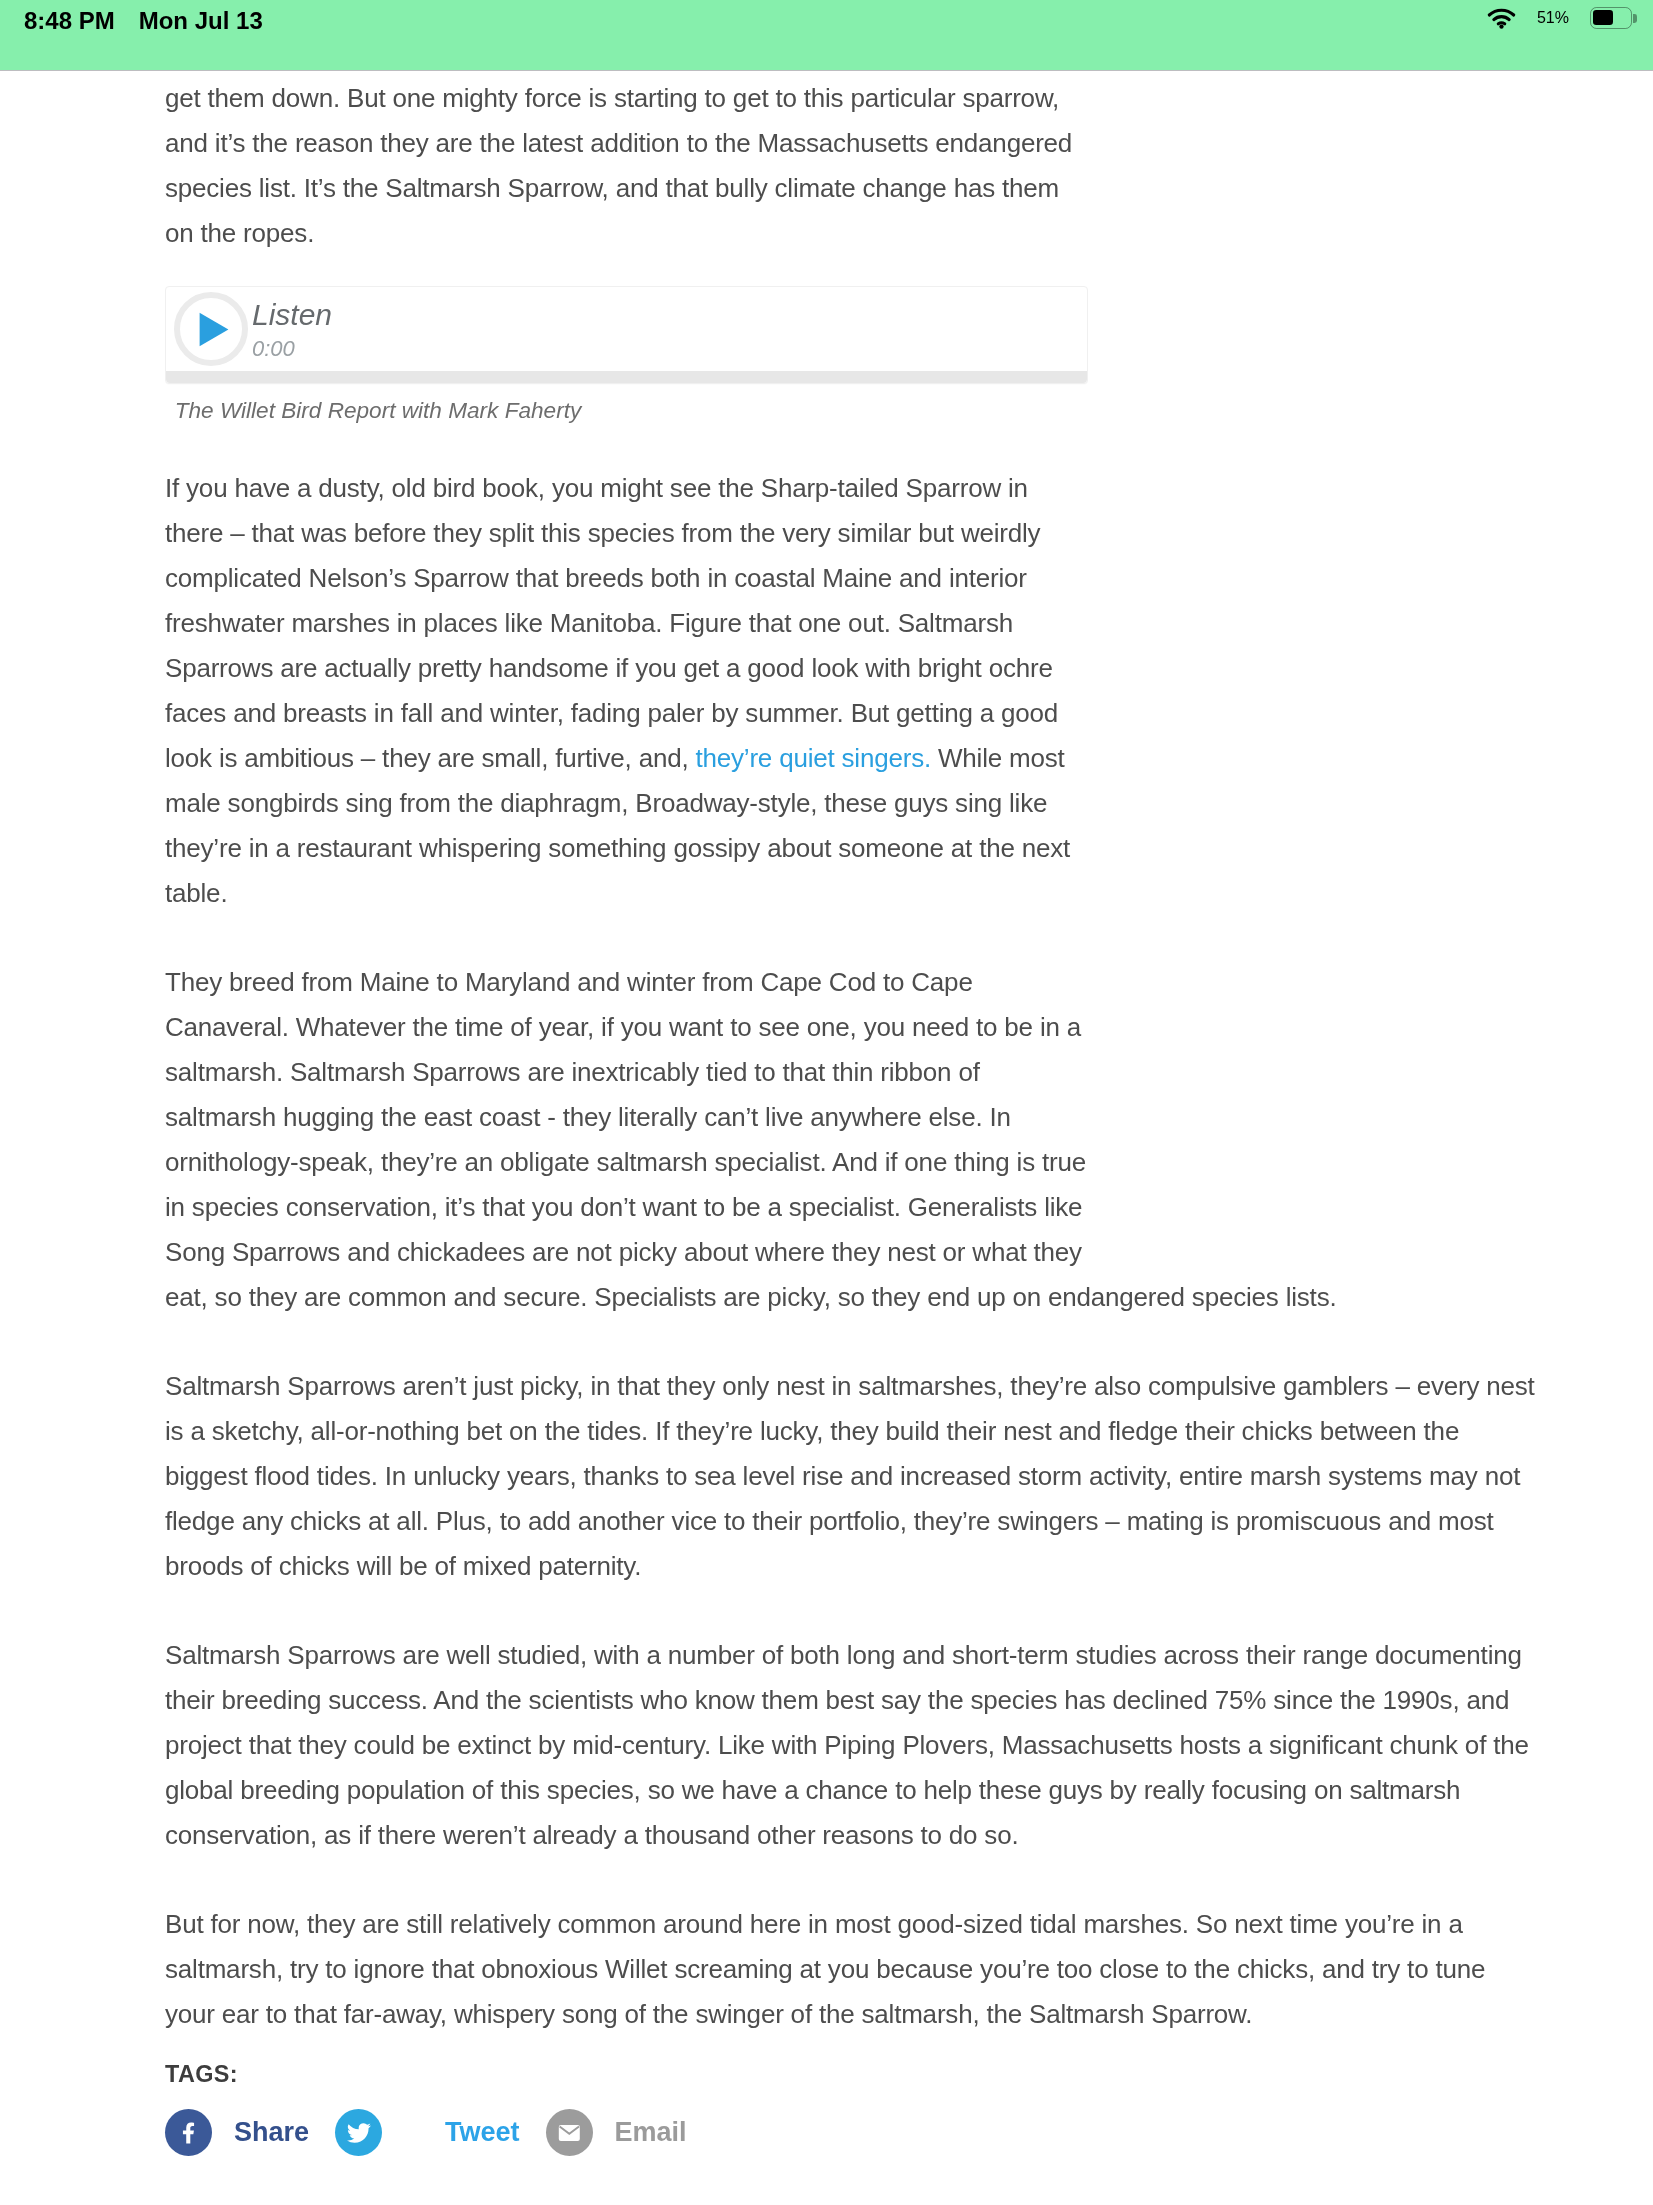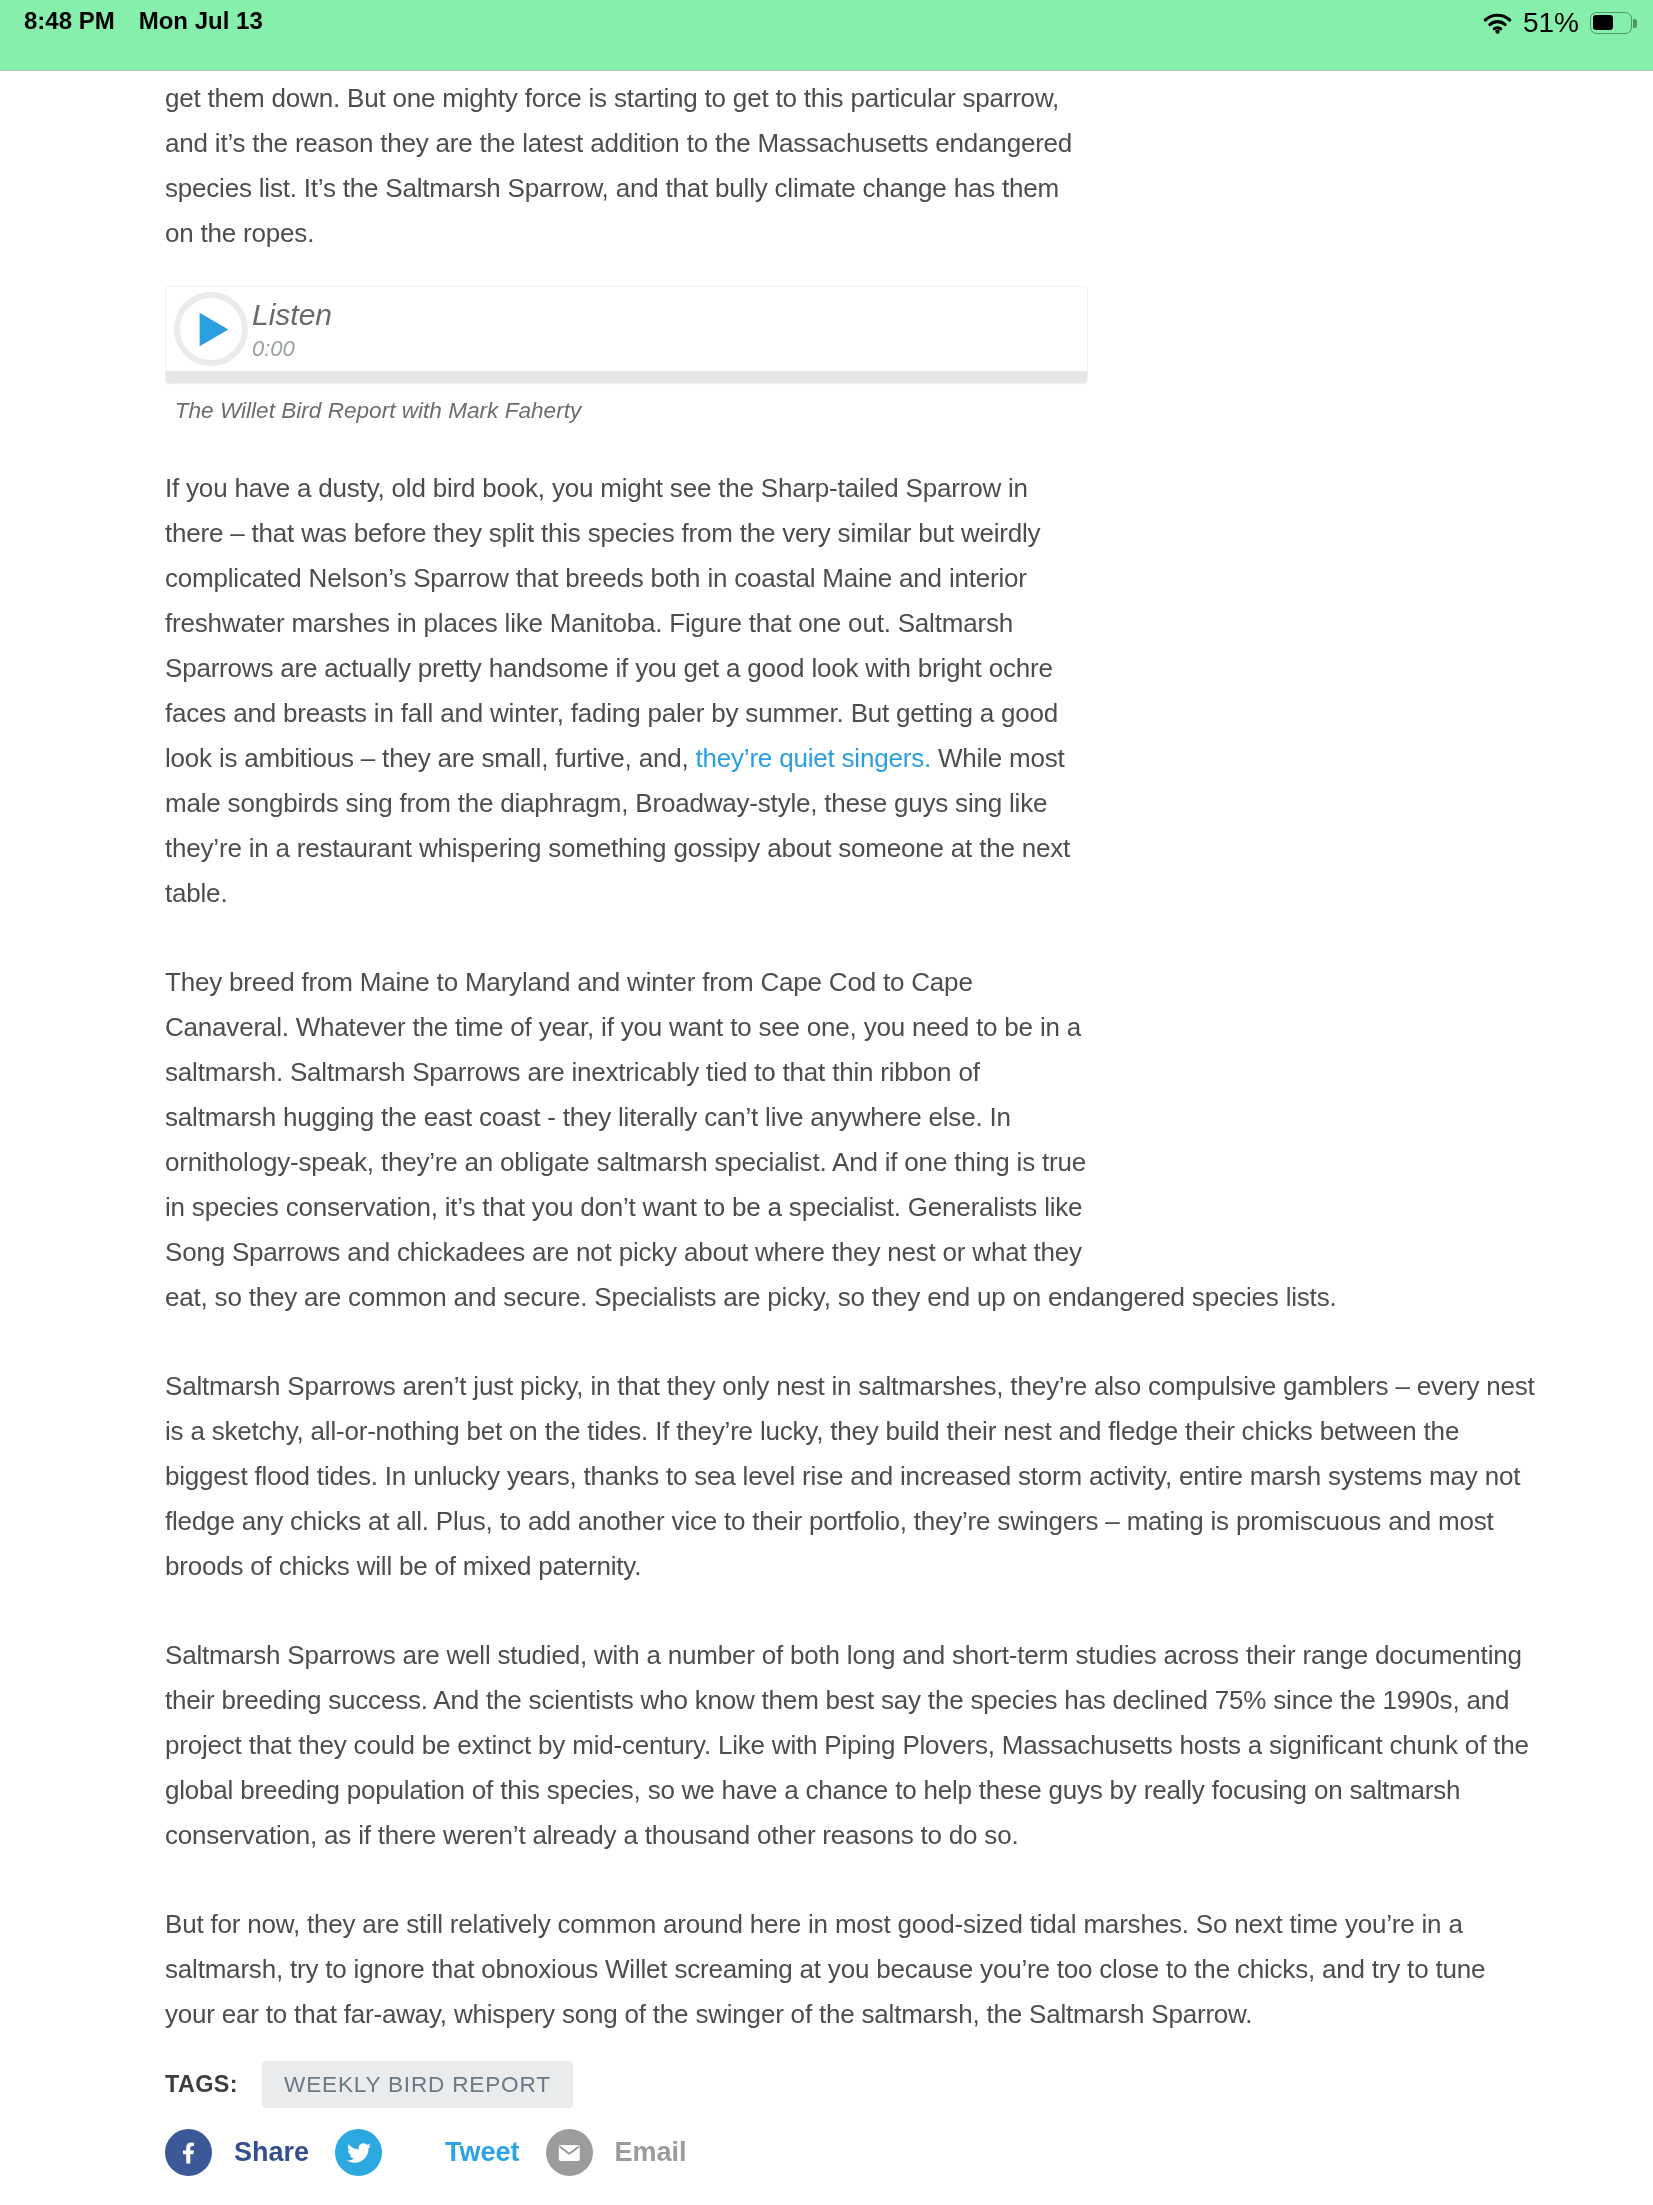--- a/index.html
+++ b/index.html
@@ -12,22 +12,22 @@
   
   .chrome {
     position:relative; width:100%; height:71px;
     background:#86efac; border-bottom:1.6px solid #bdbdc0;
   }
   .status-left {
     position:absolute; left:24px; top:6.5px; display:flex; gap:24px;
     font-size:24px; font-weight:600; color:#000;
   }
   .status-right {
-    position:absolute; right:21px; top:6.5px; display:flex; align-items:center; gap:11px;
-    font-size:28px; font-weight:400; color:#000;
+    position:absolute; right:21px; top:6.5px; display:flex; align-items:center; gap:21px;
+    font-size:16px; font-weight:400; color:#000;
   }
   .wifi-svg { display:block; }
   .battery { position:relative; width:42px; height:22px; border:1.6px solid rgba(0,0,0,.38); border-radius:6.5px; }
   .battery-fill { position:absolute; left:2.4px; top:2.4px; bottom:2.4px; width:19.4px; background:#000; border-radius:3.2px; }
   .battery-tip { position:absolute; right:-5.7px; top:6.5px; width:4px; height:9px; background:rgba(0,0,0,.38); border-radius:0 2.4px 2.4px 0; }
   .urlbar {
     position:absolute; left:0; right:0; top:29px; height:40px;
     display:flex; align-items:center; justify-content:center; gap:9.7px;
     font-size:25px; color:#0b0b0b;
   }
@@ -135,21 +135,20 @@
 
     <p class="p p2"><span>If you have a dusty, old bird book, you might see the Sharp-tailed Sparrow in there – that was before they split this species from the very similar but weirdly complicated Nelson’s Sparrow that breeds both in coastal Maine and interior freshwater marshes in places like Manitoba. Figure that one out. Saltmarsh Sparrows are actually pretty handsome if you get a good look with bright ochre faces and breasts in fall and winter, fading paler by summer. But getting a good look is ambitious – they are small, furtive, and, </span><a class="inline-link">they’re quiet singers.</a><span> While most male songbirds sing from the diaphragm, Broadway-style, these guys sing like they’re in a restaurant whispering something gossipy about someone at the next table.</span></p>
 
     <p class="p p3">They breed from Maine to Maryland and winter from Cape Cod to Cape Canaveral. Whatever the time of year, if you want to see one, you need to be in a saltmarsh. Saltmarsh Sparrows are inextricably tied to that thin ribbon of saltmarsh hugging the east coast - they literally can’t live anywhere else. In ornithology-speak, they’re an obligate saltmarsh specialist. And if one thing is true in species conservation, it’s that you don’t want to be a specialist. Generalists like Song Sparrows and chickadees are not picky about where they nest or what they eat, so they are common and secure. Specialists are picky, so they end up on endangered species lists.</p>
     <p class="p p4">Saltmarsh Sparrows aren’t just picky, in that they only nest in saltmarshes, they’re also compulsive gamblers – every nest is a sketchy, all-or-nothing bet on the tides. If they’re lucky, they build their nest and fledge their chicks between the biggest flood tides. In unlucky years, thanks to sea level rise and increased storm activity, entire marsh systems may not fledge any chicks at all. Plus, to add another vice to their portfolio, they’re swingers – mating is promiscuous and most broods of chicks will be of mixed paternity.</p>
     <p class="p p5">Saltmarsh Sparrows are well studied, with a number of both long and short-term studies across their range documenting their breeding success. And the scientists who know them best say the species has declined 75% since the 1990s, and project that they could be extinct by mid-century. Like with Piping Plovers, Massachusetts hosts a significant chunk of the global breeding population of this species, so we have a chance to help these guys by really focusing on saltmarsh conservation, as if there weren’t already a thousand other reasons to do so.</p>
     <p class="p p6">But for now, they are still relatively common around here in most good-sized tidal marshes. So next time you’re in a saltmarsh, try to ignore that obnoxious Willet screaming at you because you’re too close to the chicks, and try to tune your ear to that far-away, whispery song of the swinger of the saltmarsh, the Saltmarsh Sparrow.</p>
 
     <div class="tags-row">
       <span class="tags-label">TAGS:</span>
-      <span class="tag-pill">WEEKLY BIRD REPORT</span>
     </div>
 
     <div class="share-row">
       <button class="share-btn">
         <span class="share-circle fb">
           <svg width="13" height="24" viewBox="0 0 320 512">
               <path fill="#fff" d="M279.14 288l14.22-92.66h-88.91v-60.13c0-25.35 12.42-50.06 52.24-50.06h40.42V6.26S260.43 0 225.36 0c-73.22 0-121.08 44.38-121.08 124.72v70.62H22.89V288h81.39v224h100.17V288z"></path>
             </svg>
         </span>
         <span class="share-label fb">Share</span>

